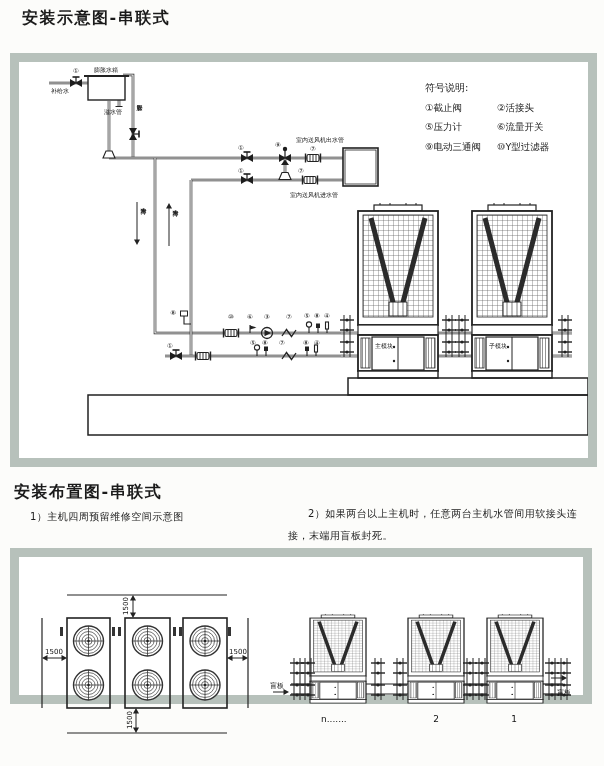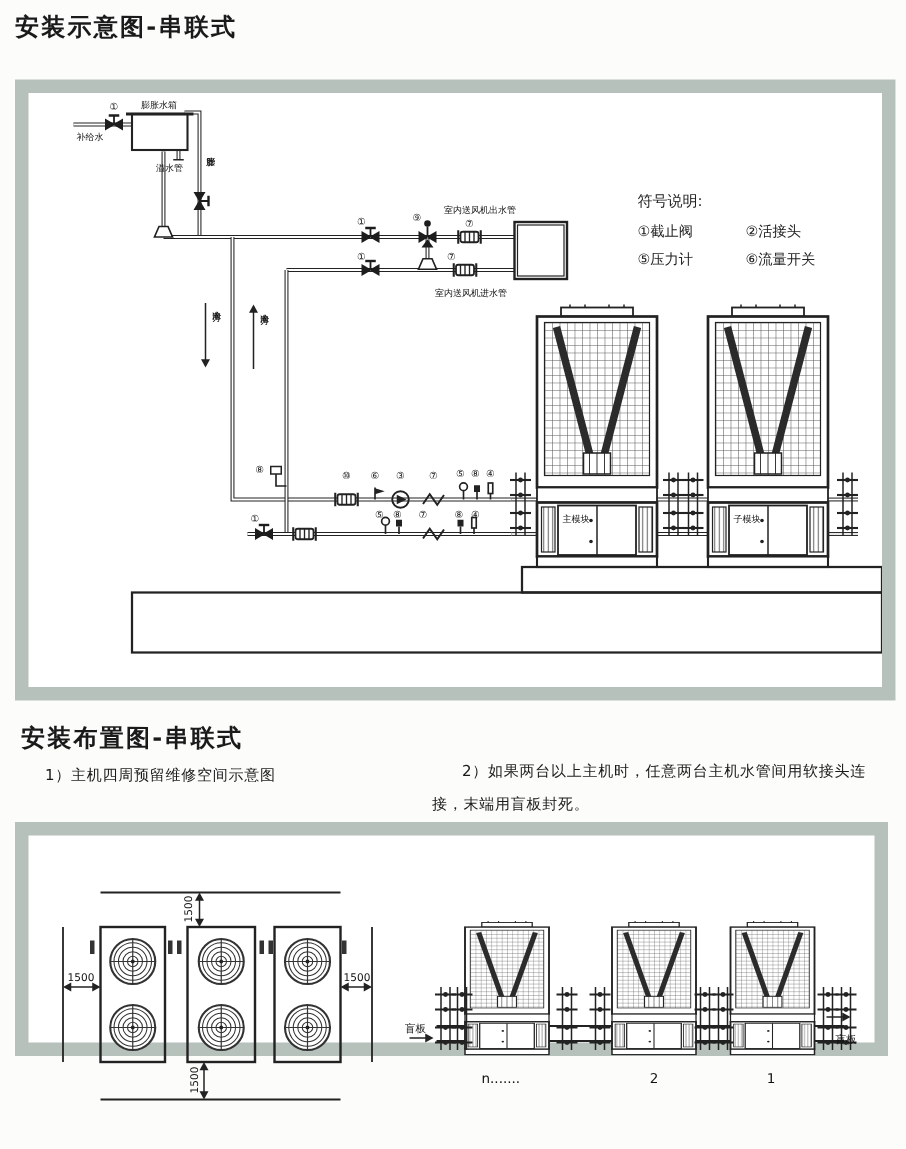--- a/index.html
+++ b/index.html
@@ -1,28 +1,28 @@
 <!DOCTYPE html>
 <html><head>
 <meta charset="utf-8">
 <style>
   * { margin:0; padding:0; box-sizing:border-box; }
   html,body { width:604px; height:766px; }
   body { position:relative; background:#fcfcfa; font-family:"DejaVu Sans",sans-serif; color:#1a1a1a; overflow:hidden; }
   .sec-title { position:absolute; font-size:16px; font-weight:bold; letter-spacing:1.5px; }
-  #t1 { left:10px; top:8px;text-align:right; }
+  #t1 { left:22px; top:8px;text-align:right; }
   #t2 { left:14px; top:482px; }
   .panel { position:absolute; border:9px solid #b7c1bb; background:#fff; }
   #panel1 { left:10px; top:53px; width:587px; height:414px; }
   #panel2 { left:10px; top:548px; width:582px; height:156px; border-bottom-width:9px; }
   .note { position:absolute; font-size:10px; letter-spacing:0.5px; }
   #note1 { left:30px; top:510px; }
   #note2a { left:308px; top:507px; }
   #note2b { left:288px; top:529px; }
-  .legend { position:absolute; left:406px; top:16px; font-size:9.5px; line-height:19.5px; white-space:nowrap; color:#222;margin-top:47px; }
+  .legend { position:absolute; left:406px; top:16px; font-size:9.5px; line-height:19.5px; white-space:nowrap; color:#222; }
   .legend .lt { font-size:10px; }
   .legend .c1 { display:inline-block; width:72px; }
   svg text { fill:#111; }
   .t6 { font-size:6px; } .t65 { font-size:6.5px; } .t7 { font-size:7px; } .t9 { font-size:9px; }
   .vt { writing-mode:vertical-rl; text-orientation:upright; }
   .po { stroke:#222; stroke-width:2.6; fill:none; }
   .pi { stroke:#fff; stroke-width:1.2; fill:none; }
   .ln { stroke:#222; fill:none; }
 </style>
 </head>
@@ -261,20 +261,21 @@
     <text class="t6" x="470" y="286">子模块</text>
 
     <rect x="329" y="316" width="240" height="17" fill="url(#hatch)" class="ln" stroke-width="1.5"></rect>
     <rect x="69" y="333" width="500" height="40" fill="url(#brick)" class="ln" stroke-width="1.5"></rect>
   </svg>
 
   <div class="legend">
     <div class="lt">符号说明:</div>
     <div><span class="c1">①截止阀</span><span>②活接头</span></div>
     <div><span class="c1">⑤压力计</span><span>⑥流量开关</span></div>
+    <div><span class="c1">⑨电动三通阀</span><span>⑩Y型过滤器</span></div>
   </div>
 </div>
 
 <h2 class="sec-title" id="t2">安装布置图-串联式</h2>
 <div class="note" id="note1">1）主机四周预留维修空间示意图</div>
 <div class="note" id="note2a">2）如果两台以上主机时，任意两台主机水管间用软接头连</div>
 <div class="note" id="note2b">接，末端用盲板封死。</div>
 
 <div class="panel" id="panel2">
   <svg width="564" height="178" viewBox="0 0 564 178">

